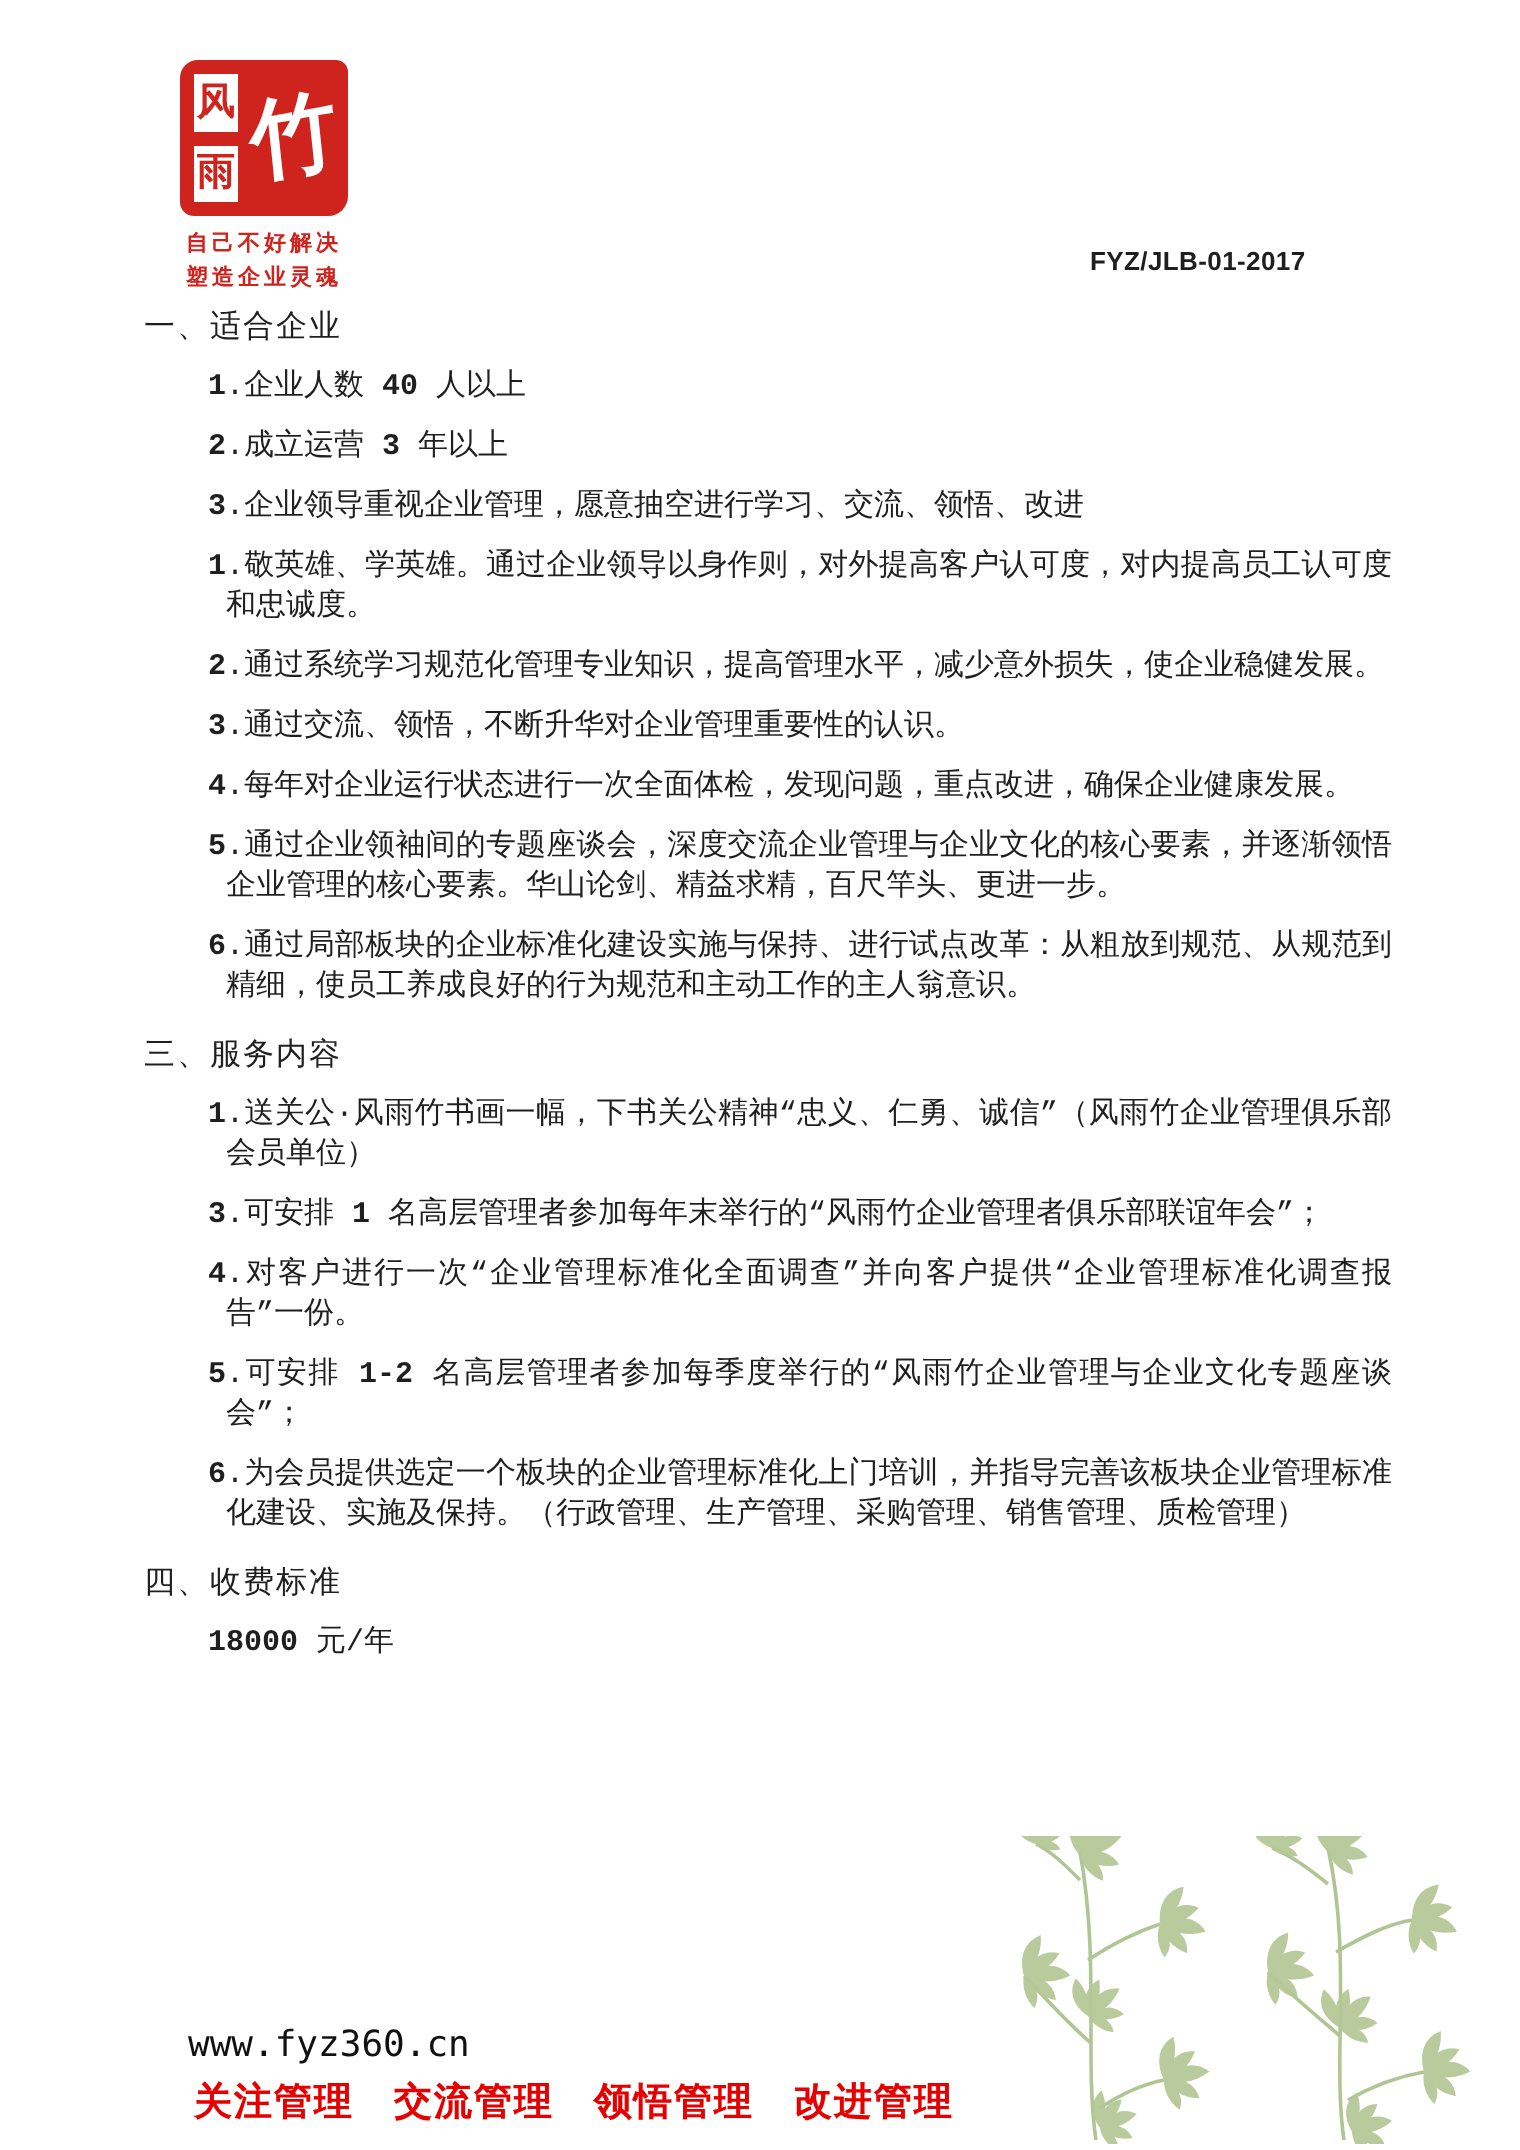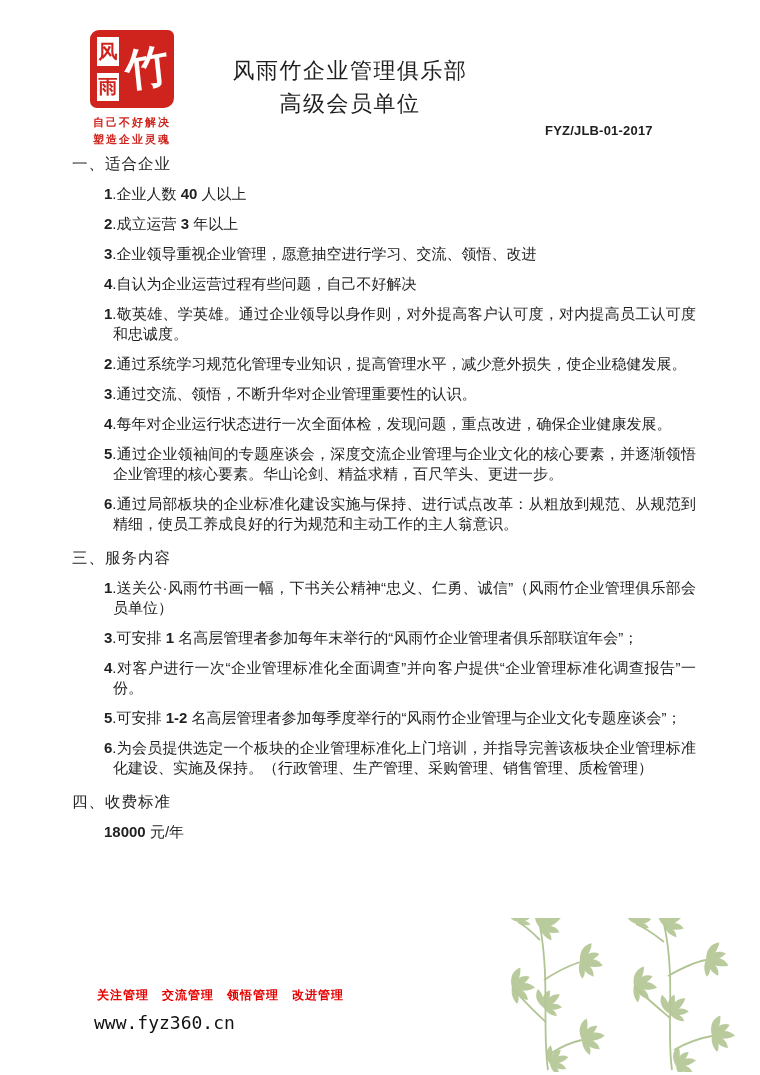--- a/index.html
+++ b/index.html
@@ -42,33 +42,33 @@
     line-height:1.5;letter-spacing:2px;white-space:nowrap;
     font-family:"Liberation Serif","DejaVu Serif",serif;
   }
   .titles{position:absolute;left:0;top:54px;width:700px;text-align:center;}
   .title-line{font-size:22px;line-height:33px;letter-spacing:1.5px;}
   .doc-number{
     position:absolute;left:545px;top:123px;
     font-size:13px;font-weight:700;letter-spacing:.2px;
   }
   
-  .doc-body{padding:0 64px 0 72px;}
+  .doc-body{padding:0 64px 0 72px;font-family:Liberation Mono, monospace;}
   .sec-heading{
     margin:14px 0 0 0;font-size:15.5px;line-height:20px;letter-spacing:1px;
   }
   .doc-item{
     margin:10px 0 0 32px;padding-left:9px;text-indent:-9px;
     font-size:15px;line-height:20px;text-align:justify;
   }
   .doc-item b{font-weight:700;}
   
   .footer-slogan{
-    position:absolute;left:97px;top:987px;color:var(--slogan-red);
-    font-weight:700;font-size:12px;letter-spacing:1px;
+    position:absolute;left:97px;top:1038px;color:var(--slogan-red);
+    font-weight:700;font-size:19px;letter-spacing:1px;
     font-family:"Liberation Serif","DejaVu Serif",serif;
   }
   .footer-site{
     position:absolute;left:94px;top:1012px;color:#111;
     font-family:"DejaVu Sans Mono","Liberation Mono",monospace;font-size:18px;
   }
   .bamboo{position:absolute;left:486px;top:918px;width:256px;height:154px;}
 </style>
 </head>
 <body>
@@ -84,34 +84,29 @@
           <div class="seal-cell">雨</div>
         </div>
         <div class="seal-right">竹</div>
       </div>
       <div class="tagline">
         <div>自己不好解决</div>
         <div>塑造企业灵魂</div>
       </div>
     </div>
 
-    <div class="titles">
-      <div class="title-line">风雨竹企业管理俱乐部</div>
-      <div class="title-line">高级会员单位</div>
-    </div>
 
     <div class="doc-number">FYZ/JLB-01-2017</div>
   </div>
 
   <div class="doc-body" id="sections">
       <div class="sec-heading">一、适合企业</div>
       <p class="doc-item"><b>1</b>.企业人数 <b>40</b> 人以上</p>
       <p class="doc-item"><b>2</b>.成立运营 <b>3</b> 年以上</p>
       <p class="doc-item"><b>3</b>.企业领导重视企业管理，愿意抽空进行学习、交流、领悟、改进</p>
-      <p class="doc-item"><b>4</b>.自认为企业运营过程有些问题，自己不好解决</p>
       <p class="doc-item"><b>1</b>.敬英雄、学英雄。通过企业领导以身作则，对外提高客户认可度，对内提高员工认可度和忠诚度。</p>
       <p class="doc-item"><b>2</b>.通过系统学习规范化管理专业知识，提高管理水平，减少意外损失，使企业稳健发展。</p>
       <p class="doc-item"><b>3</b>.通过交流、领悟，不断升华对企业管理重要性的认识。</p>
       <p class="doc-item"><b>4</b>.每年对企业运行状态进行一次全面体检，发现问题，重点改进，确保企业健康发展。</p>
       <p class="doc-item"><b>5</b>.通过企业领袖间的专题座谈会，深度交流企业管理与企业文化的核心要素，并逐渐领悟企业管理的核心要素。华山论剑、精益求精，百尺竿头、更进一步。</p>
       <p class="doc-item"><b>6</b>.通过局部板块的企业标准化建设实施与保持、进行试点改革：从粗放到规范、从规范到精细，使员工养成良好的行为规范和主动工作的主人翁意识。</p>
       <div class="sec-heading">三、服务内容</div>
       <p class="doc-item"><b>1</b>.送关公·风雨竹书画一幅，下书关公精神“忠义、仁勇、诚信”（风雨竹企业管理俱乐部会员单位）</p>
       <p class="doc-item"><b>3</b>.可安排 <b>1</b> 名高层管理者参加每年末举行的“风雨竹企业管理者俱乐部联谊年会”；</p>
       <p class="doc-item"><b>4</b>.对客户进行一次“企业管理标准化全面调查”并向客户提供“企业管理标准化调查报告”一份。</p>

